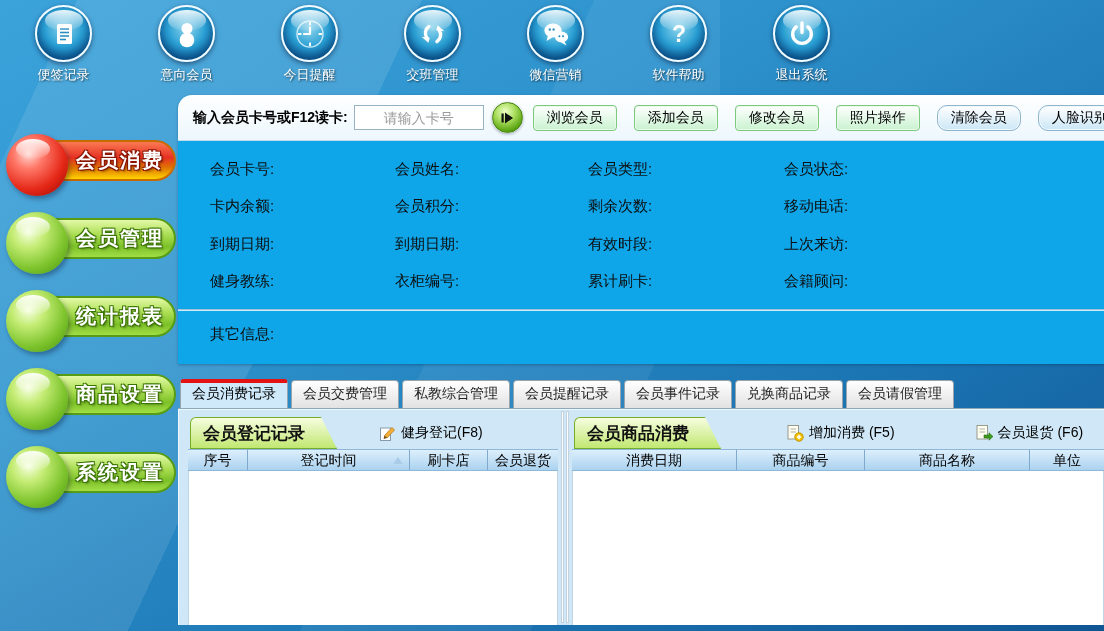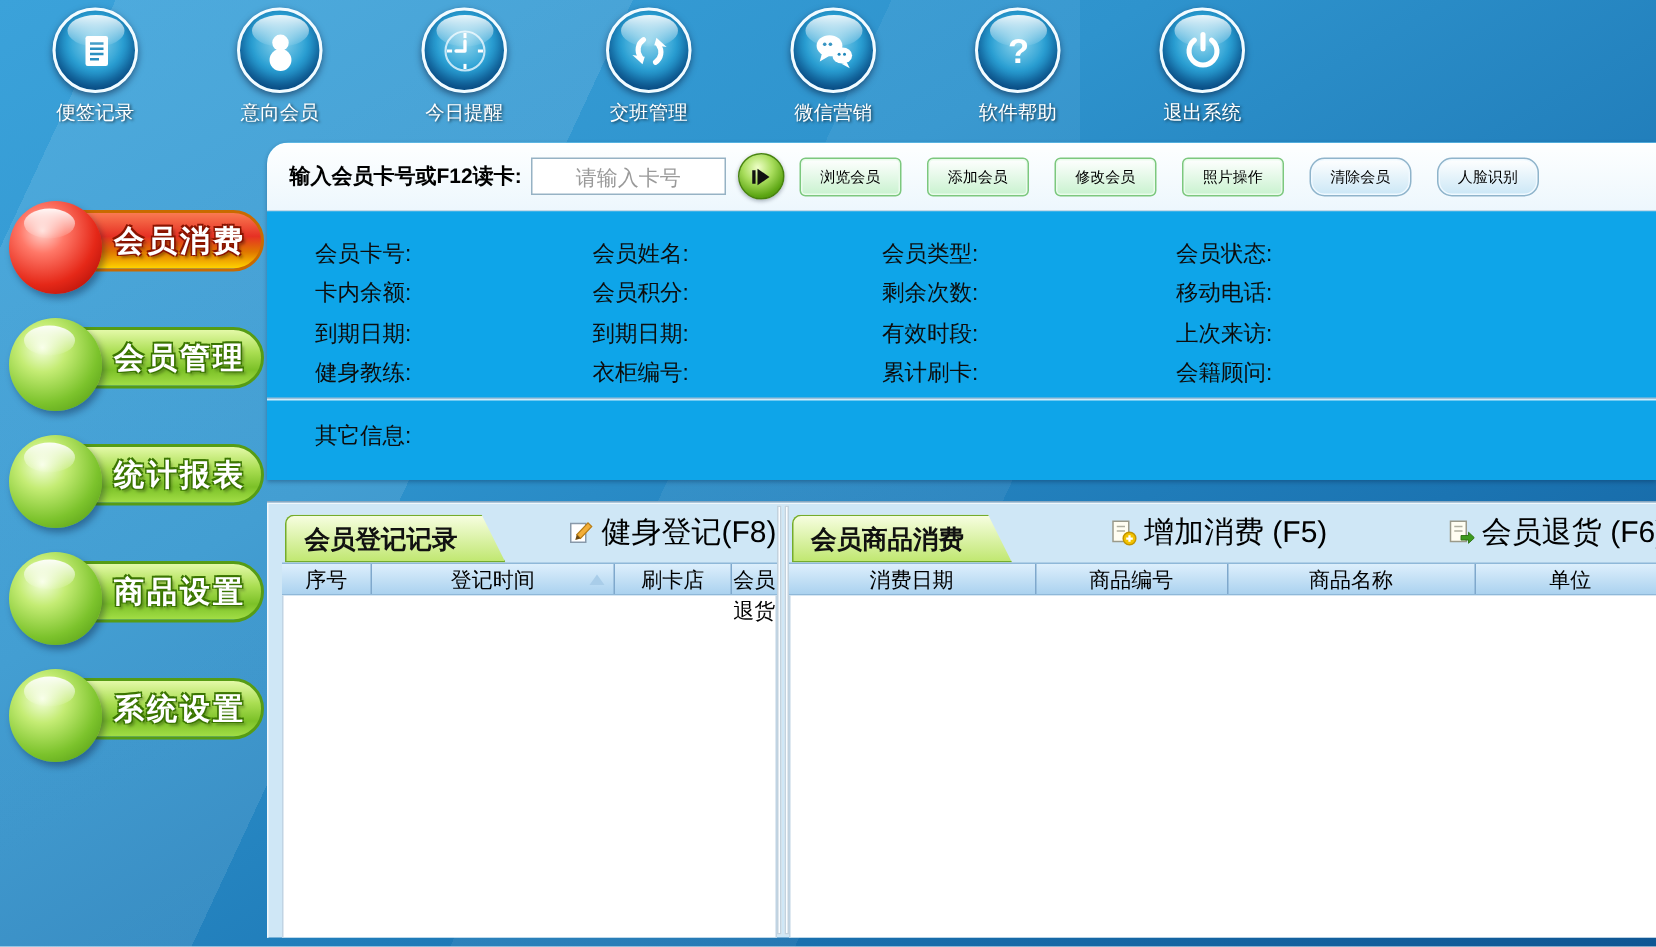--- a/index.html
+++ b/index.html
@@ -48,26 +48,26 @@
   .search-row { height:46px; background:linear-gradient(#feffff,#edf7fd); border-radius:14px 0 0 0;
     border-bottom:1px solid #c2dae9; display:flex; align-items:center; padding:0 8px 0 15px; }
   .search-label { font-size:14px; font-weight:bold; color:#000; white-space:nowrap; }
   .card-input { width:130px; height:25px; margin-left:6px; border:1px solid #96b2c4; background:#fff;
     font-size:14px; text-align:center; color:#333; outline:none; }
   .card-input::placeholder { color:#9a9a9a; }
   .go-btn { width:31px; height:31px; margin-left:8px; border-radius:50%; border:1px solid #47830f; cursor:pointer; flex:none;
     background:radial-gradient(circle at 42% 30%, #efffc8 0%, #a8dd5c 38%, #5da614 72%, #3a7a06 100%);
     display:flex; align-items:center; justify-content:center; box-shadow:0 1px 3px rgba(0,20,40,.35); }
   .btn-row { display:flex; align-items:center; margin-left:10px; gap:17px; }
-  .op-btn { height:26px; padding:0 13px; font-size:10px; color:#000; cursor:pointer; white-space:nowrap; }
+  .op-btn { height:26px; padding:0 13px; font-size:14px; color:#000; cursor:pointer; white-space:nowrap; }
   .op-btn.green { background:linear-gradient(#ffffff,#c9f2cf); border:1px solid #7cc87e; border-radius:4px; box-shadow:inset 0 0 0 1px #eafbec; }
   .op-btn.blue { background:linear-gradient(#ffffff,#cbe7f6); border:1px solid #8fb4cb; border-radius:10px; box-shadow:inset 0 0 0 1px #f0f9ff; }
 
   .fields-grid { display:grid; grid-template-columns:185px 193px 196px 1fr; padding:19px 0 0 32px; 
-    font-size:15px; color:#0d0d0d; height:124px; }
+    font-size:15px; color:#0d0d0d; height:168px; }
   .divider { height:1px; background:#9fc0d8; margin:0; box-shadow:0 1px 0 rgba(255,255,255,.8); }
   .other-row { height:54px; padding:15px 0 0 32px; font-size:15px; color:#0d0d0d; }
 
   .tab-gap { height:14px; }
   .tabs { display:flex; align-items:flex-end; height:30px; gap:3px; padding-left:2px; }
   .tab { font-size:14px; padding:4px 11px 5px; background:linear-gradient(#ffffff,#e2e2e2); color:#222;
     border:1px solid #98a5ae; border-bottom:none; border-radius:4px 4px 0 0; cursor:pointer; white-space:nowrap; }
   .tab.active { background:#cfe9fb; border-top:4px solid #e31313; padding-top:2px; color:#000; }
 
   .tables { flex:1; background:#cfe7f6; border-top:1px solid #8aa8c0; display:flex; padding-left:10px;
@@ -75,21 +75,21 @@
   .tpanel { display:flex; flex-direction:column; }
   .tpanel.left { width:370px; }
   .tpanel.right { flex:1; }
   .splitter { width:14px; display:flex; justify-content:center; gap:2px; padding:2px 0; cursor:col-resize; }
   .sbar { width:3px; height:100%; background:#fbfdff; border:1px solid #c2d2de; }
 
   .panel-head { height:40px; display:flex; align-items:flex-end; }
   .folder-tab { margin-left:2px; padding:5px 32px 4px 13px; font-size:17px; font-weight:bold; color:#111;
     background:linear-gradient(#f8fee3,#bfe76e); clip-path:polygon(0 0, calc(100% - 16px) 0, 100% 100%, 0 100%);
     box-shadow:inset 0 0 0 1px #74ac2c; border-radius:6px 0 0 0; cursor:pointer; white-space:nowrap; }
-  .head-action { display:flex; align-items:center; gap:5px; margin-bottom:7px; font-size:20px; color:#000; cursor:pointer; white-space:nowrap; }
+  .head-action { display:flex; align-items:center; gap:5px; margin-bottom:7px; font-size:14px; color:#000; cursor:pointer; white-space:nowrap; }
 
   .col-head { height:22px; display:flex; align-items:center; font-size:14px; color:#000;
     background:linear-gradient(#ddeffc,#abd2ef); border-top:1px solid #8fb8d8; border-bottom:1px solid #8fb8d8; }
   .col { text-align:center; position:relative; height:100%; line-height:21px; }
   .col.sep { border-right:1px solid #7fa8cc; }
   .sort-tri { position:absolute; right:6px; top:7px; width:0; height:0;
     border-left:5px solid transparent; border-right:5px solid transparent; border-bottom:7px solid #a9cdE9; }
   .tbody { flex:1; background:#fff; border-left:1px solid #c0d4e4; border-right:1px solid #c0d4e4; }
 </style>
 </head>
@@ -252,20 +252,29 @@
       <span>会籍顾问:</span>
     </div>
     <div class="divider"></div>
     <div class="other-row">
       <span>其它信息:</span>
     </div>
   </div>
 
   <div class="tab-gap"></div>
 
+  <div class="tabs">
+    <div class="tab active">会员消费记录</div>
+    <div class="tab">会员交费管理</div>
+    <div class="tab">私教综合管理</div>
+    <div class="tab">会员提醒记录</div>
+    <div class="tab">会员事件记录</div>
+    <div class="tab">兑换商品记录</div>
+    <div class="tab">会员请假管理</div>
+  </div>
 
   <div class="tables">
 
     <div class="tpanel left">
       <div class="panel-head">
         <div class="folder-tab">会员登记记录</div>
         <div class="head-action" style="margin-left:42px;">
           <svg width="17" height="17" viewBox="0 0 17 17">
               <rect x="1.5" y="3" width="10" height="12.5" fill="#fff" stroke="#8899aa" stroke-width="1"></rect>
               <path d="M5.5 10.5 L13 2.5 L15.5 5 L8 13 Z" fill="#f2ae38" stroke="#b87d16" stroke-width=".8"></path>

